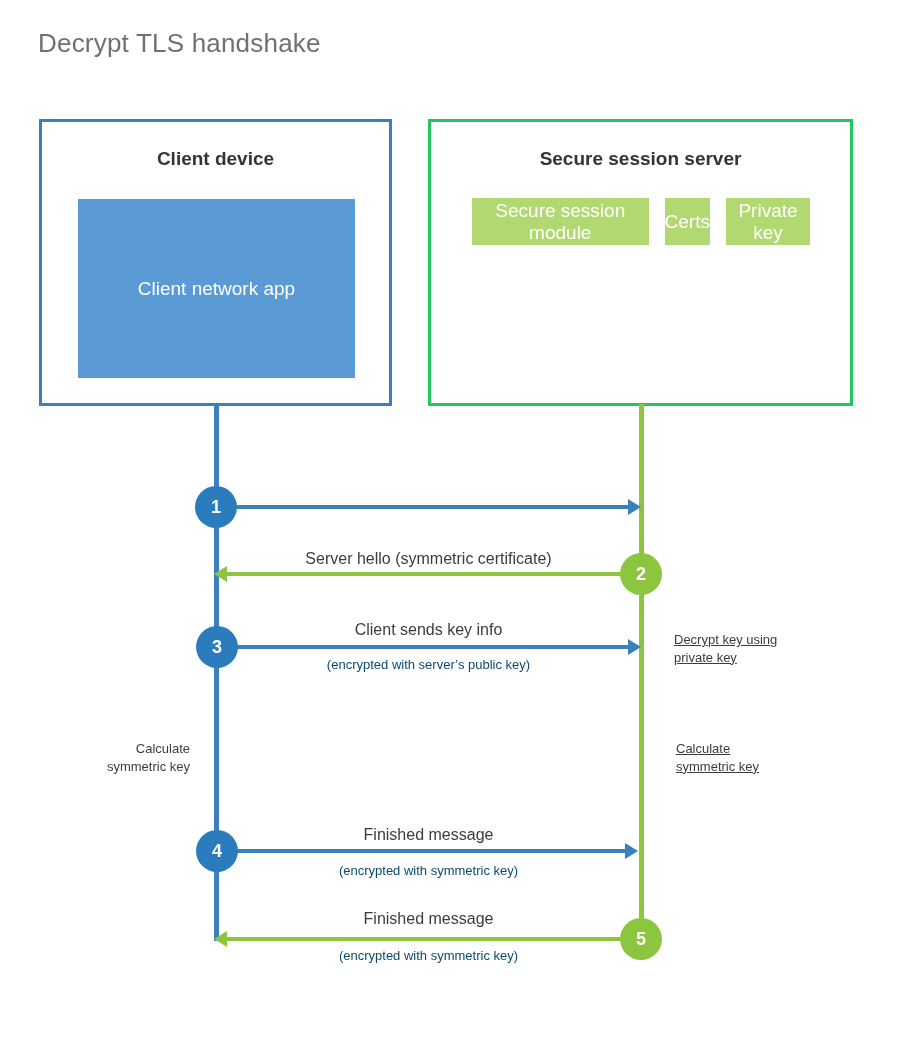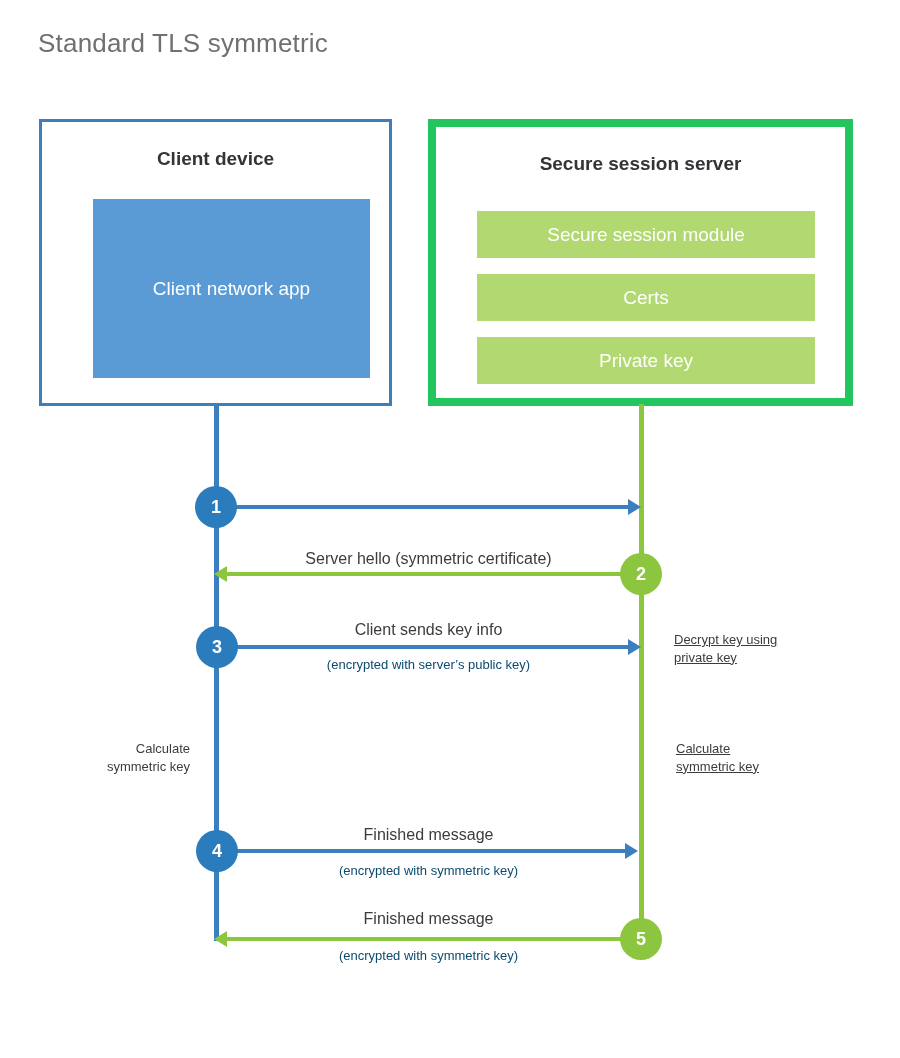--- a/index.html
+++ b/index.html
@@ -36,21 +36,21 @@
     background: #ffffff;
   }
   .party-box.client {
     left: 39px; top: 119px;
     width: 353px; height: 287px;
     border: 3px solid #3b7fbf;
   }
   .party-box.server {
     left: 428px; top: 119px;
     width: 425px; height: 287px;
-    border: 8px solid #22c55e;
+    border: 3px solid #22c55e;
   }
   .party-title {
     position: absolute;
     left: 0; right: 0;
     top: 26px;
     text-align: center;
     font-size: 19px;
     font-weight: bold;
     color: #333437;
   }
@@ -62,31 +62,29 @@
     background: #5b9bd5;
     color: #ffffff;
     font-size: 19px;
     font-weight: 300;
     display: flex;
     align-items: center;
     justify-content: center;
     text-align: right;
     line-height: 1.35;
     padding: 0 14px;
-    margin-left: 15px;
   }
 
   .server-bars {
     position: absolute;
     left: 41px; top: 76px;
     width: 338px;
     display: flex;
-    flex-direction: column;
+    flex-direction: row;
     gap: 16px;
-    margin-top: 8px;
   }
   .server-bar {
     height: 47px;
     background: #b2d971;
     color: #ffffff;
     font-size: 19px;
     font-weight: 300;
     display: flex;
     align-items: center;
     justify-content: center;
@@ -167,21 +165,21 @@
     white-space: pre-line;
   }
   .side-note.right-aligned { text-align: right; }
   .side-note.left-aligned  { text-align: left; text-decoration: underline; }
 </style>
 </head>
 <body>
 
 <div id="stage">
 
-  <div class="page-title">Standard TLS symmetric</div>
+  <div class="page-title">Decrypt TLS handshake</div>
 
   <div class="party-box client">
     <div class="party-title">Client device</div>
     <div class="client-app-block">Client network app</div>
   </div>
 
   <div class="party-box server">
     <div class="party-title">Secure session server</div>
     <div class="server-bars">
       <div class="server-bar">Secure session module</div>

